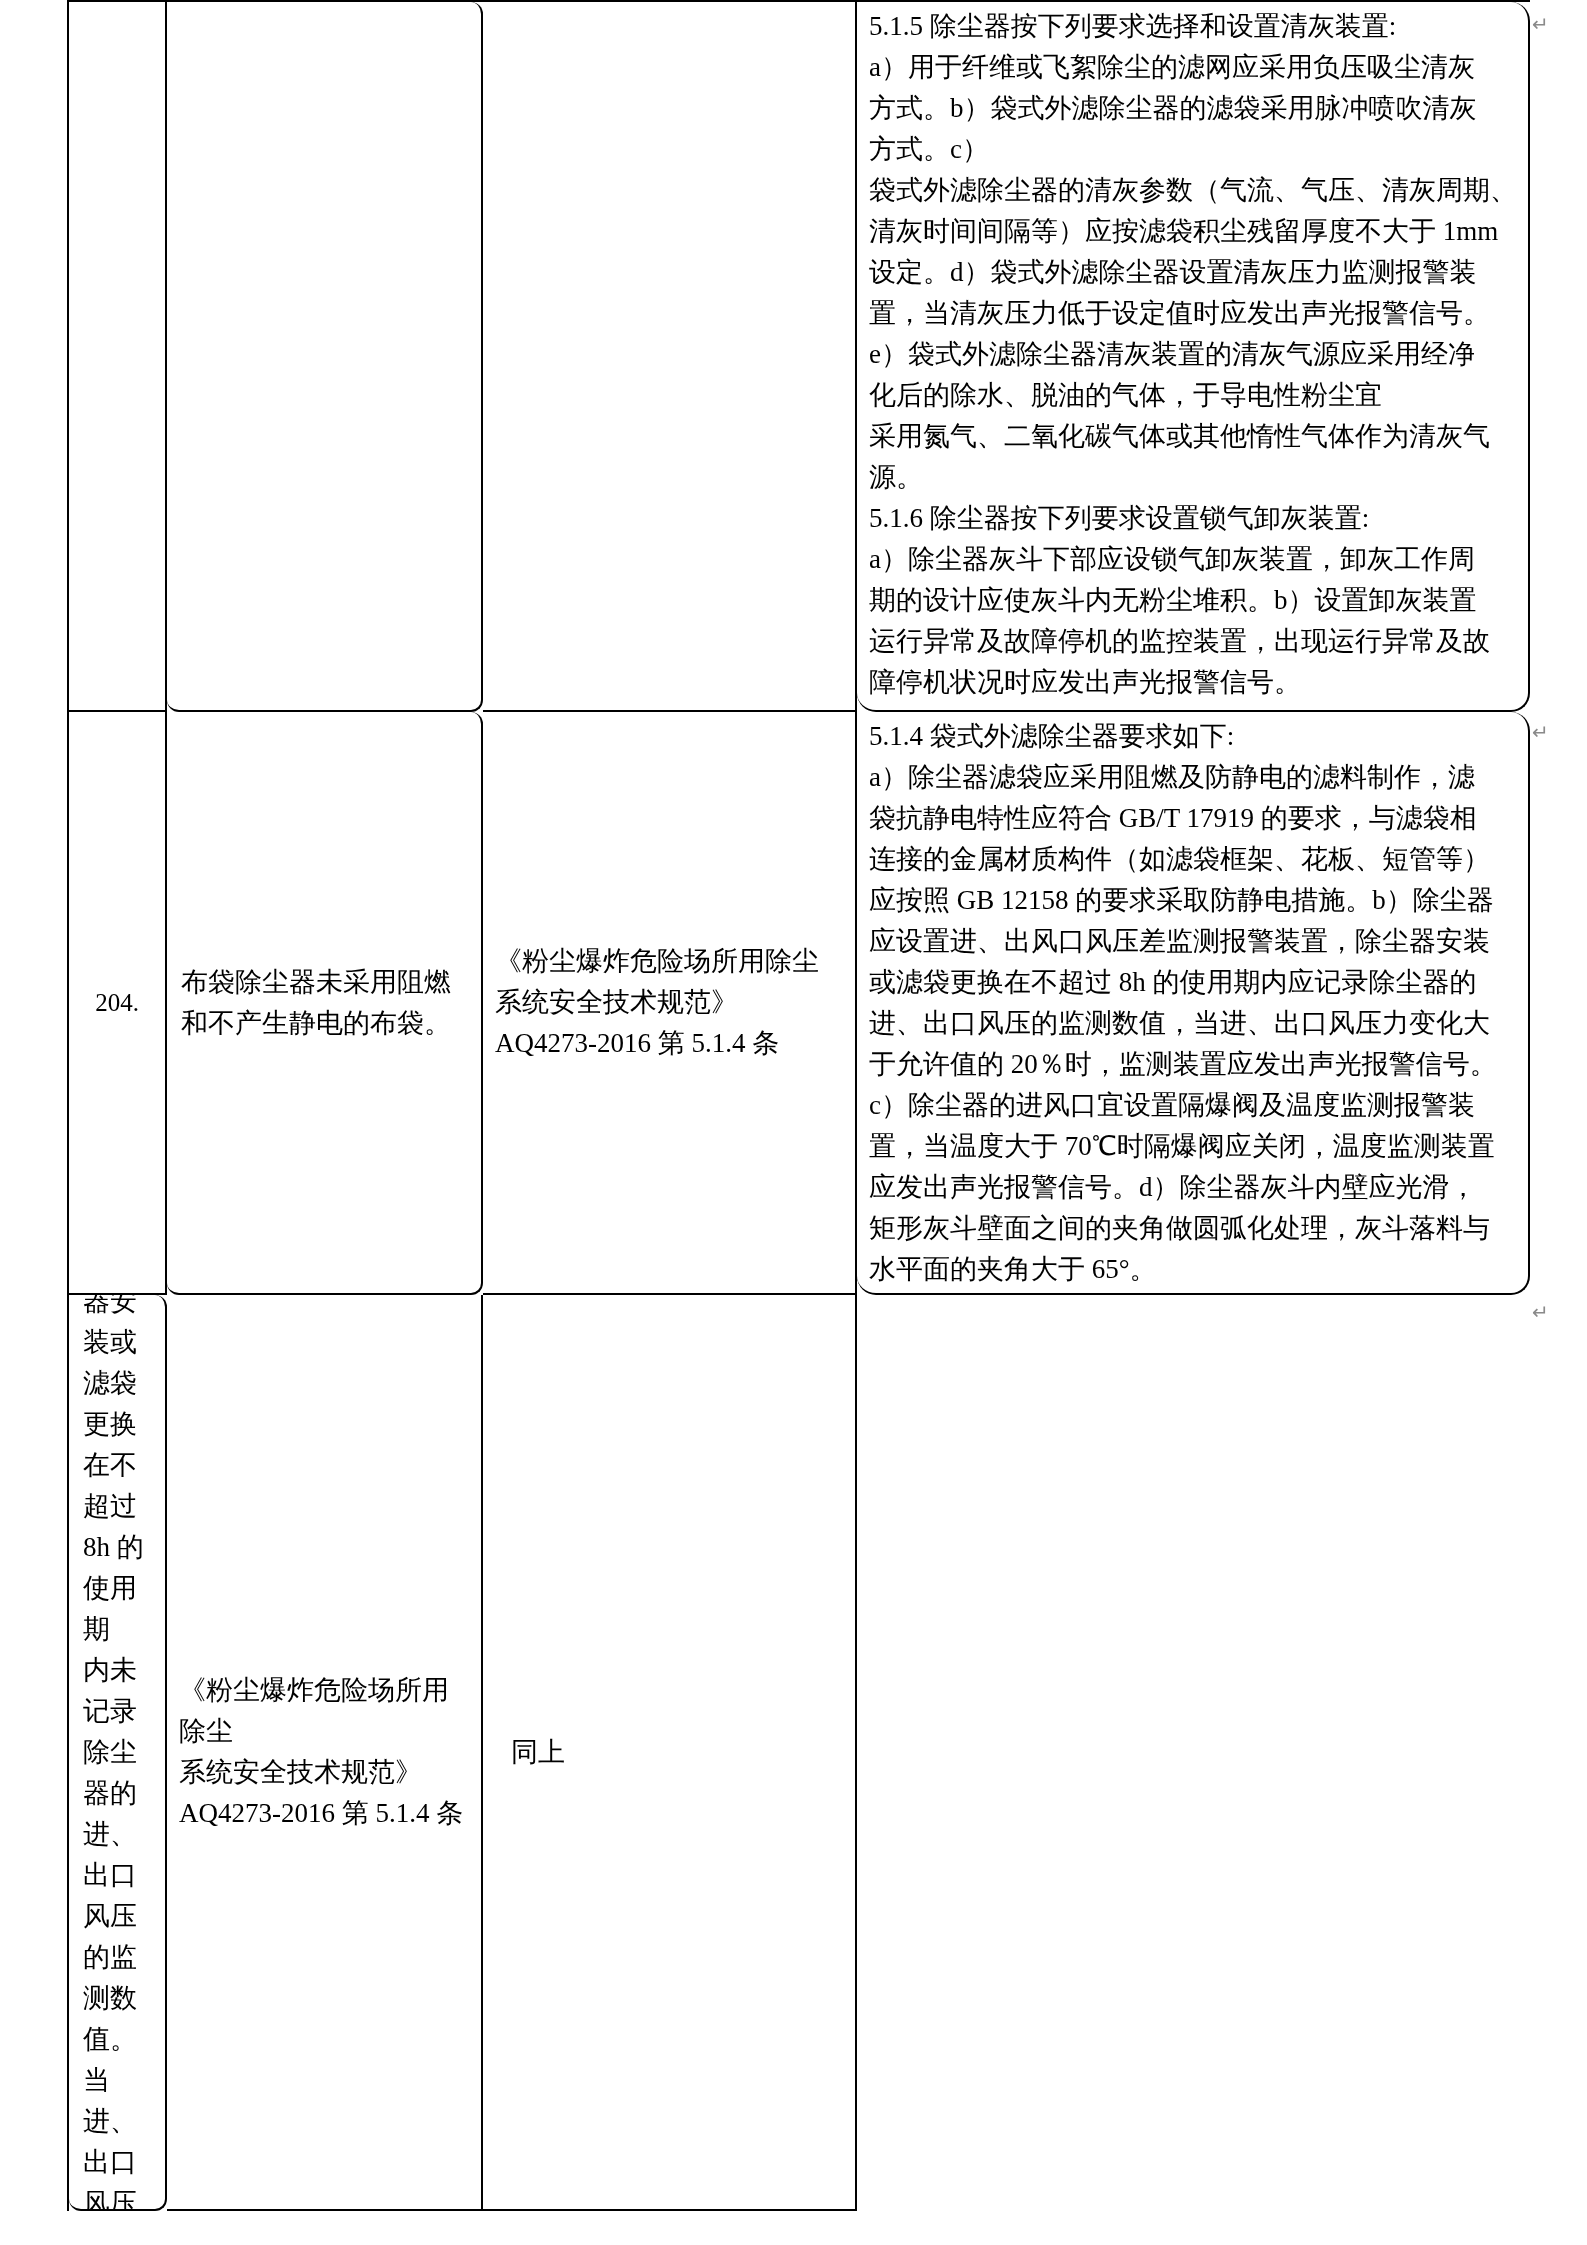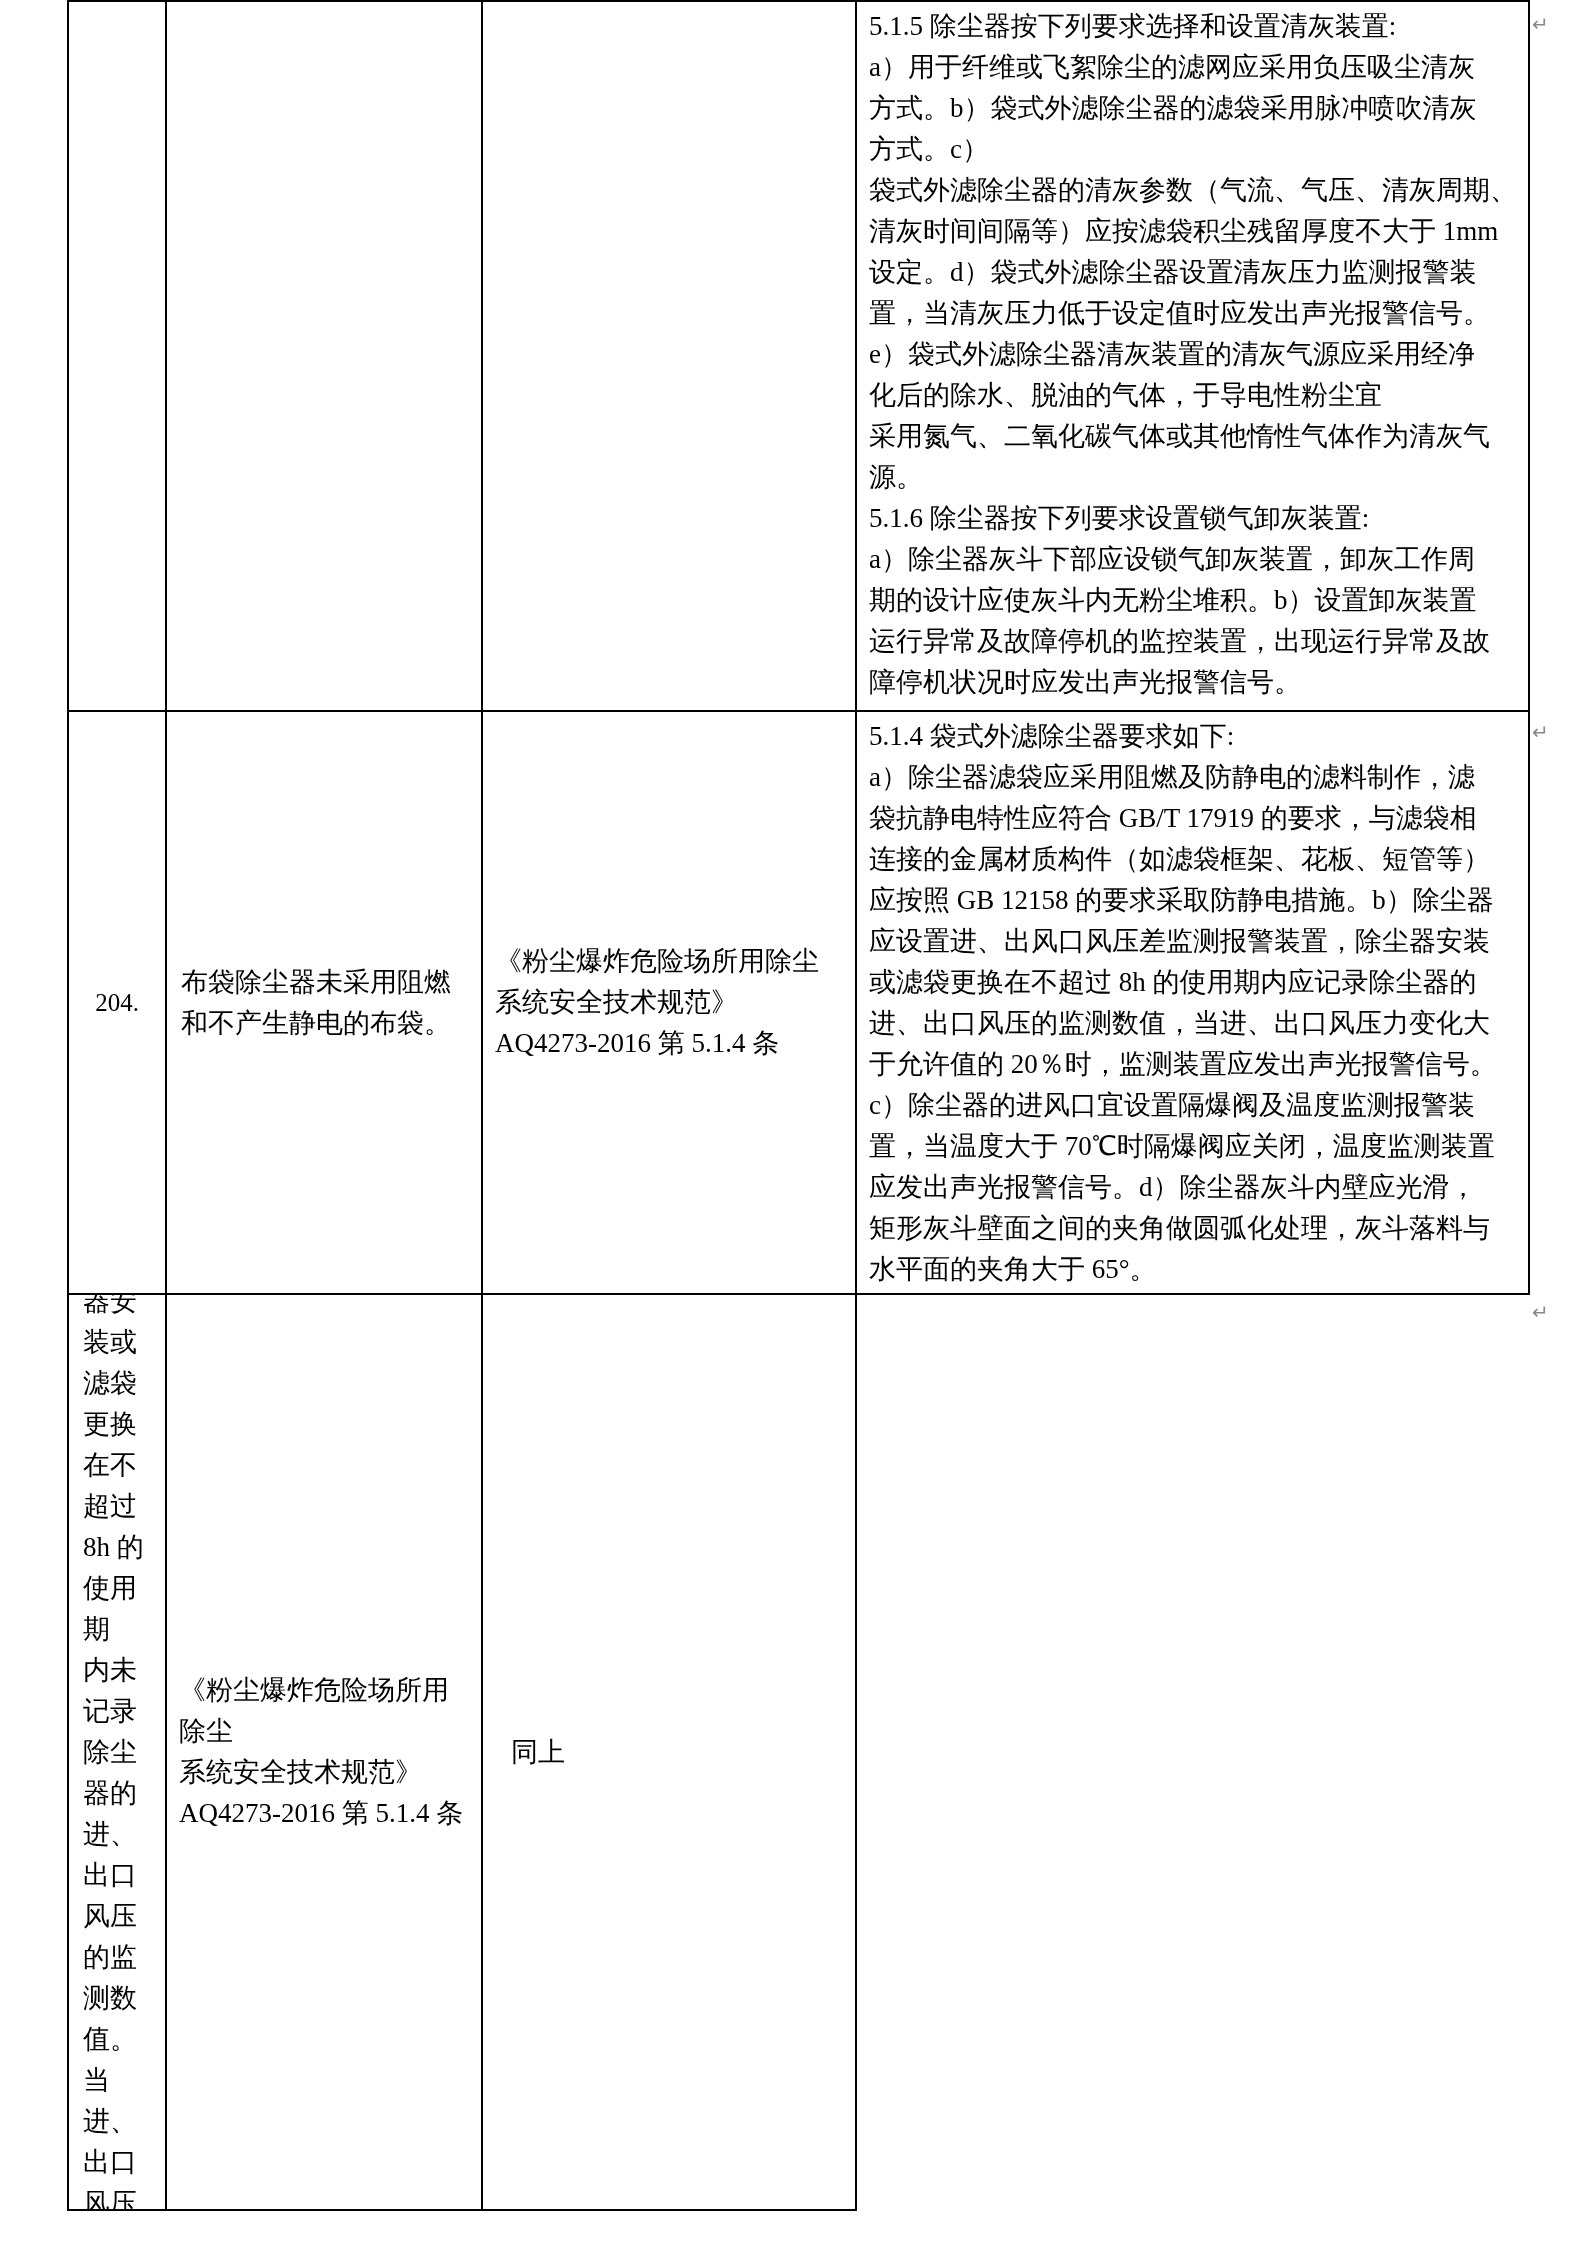--- a/index.html
+++ b/index.html
@@ -30,28 +30,29 @@
     font-size:27px;
     line-height:41px;
     white-space:pre-line;
   }
   .num-cell {
     display:flex; align-items:center; justify-content:center;
     font-size:25px;
   }
   .desc-cell {
     display:flex; align-items:center;
-    padding-left:14px; padding-right:6px;
+    padding-left:14px; padding-right:6px;border-radius:12px;
   }
   .ref-cell {
     display:flex; align-items:center;
     padding-left:12px; padding-right:16px;
   }
   .req-cell {
     padding:4px 8px 0 12px;
+    border-radius:19px;
   }
   .req-cell-center {
     display:flex; align-items:center;
     padding-left:28px;
   }
   .return-mark {
     position:absolute;
     left:1532px;
     color:#8a8a8a;
     font-size:20px;

